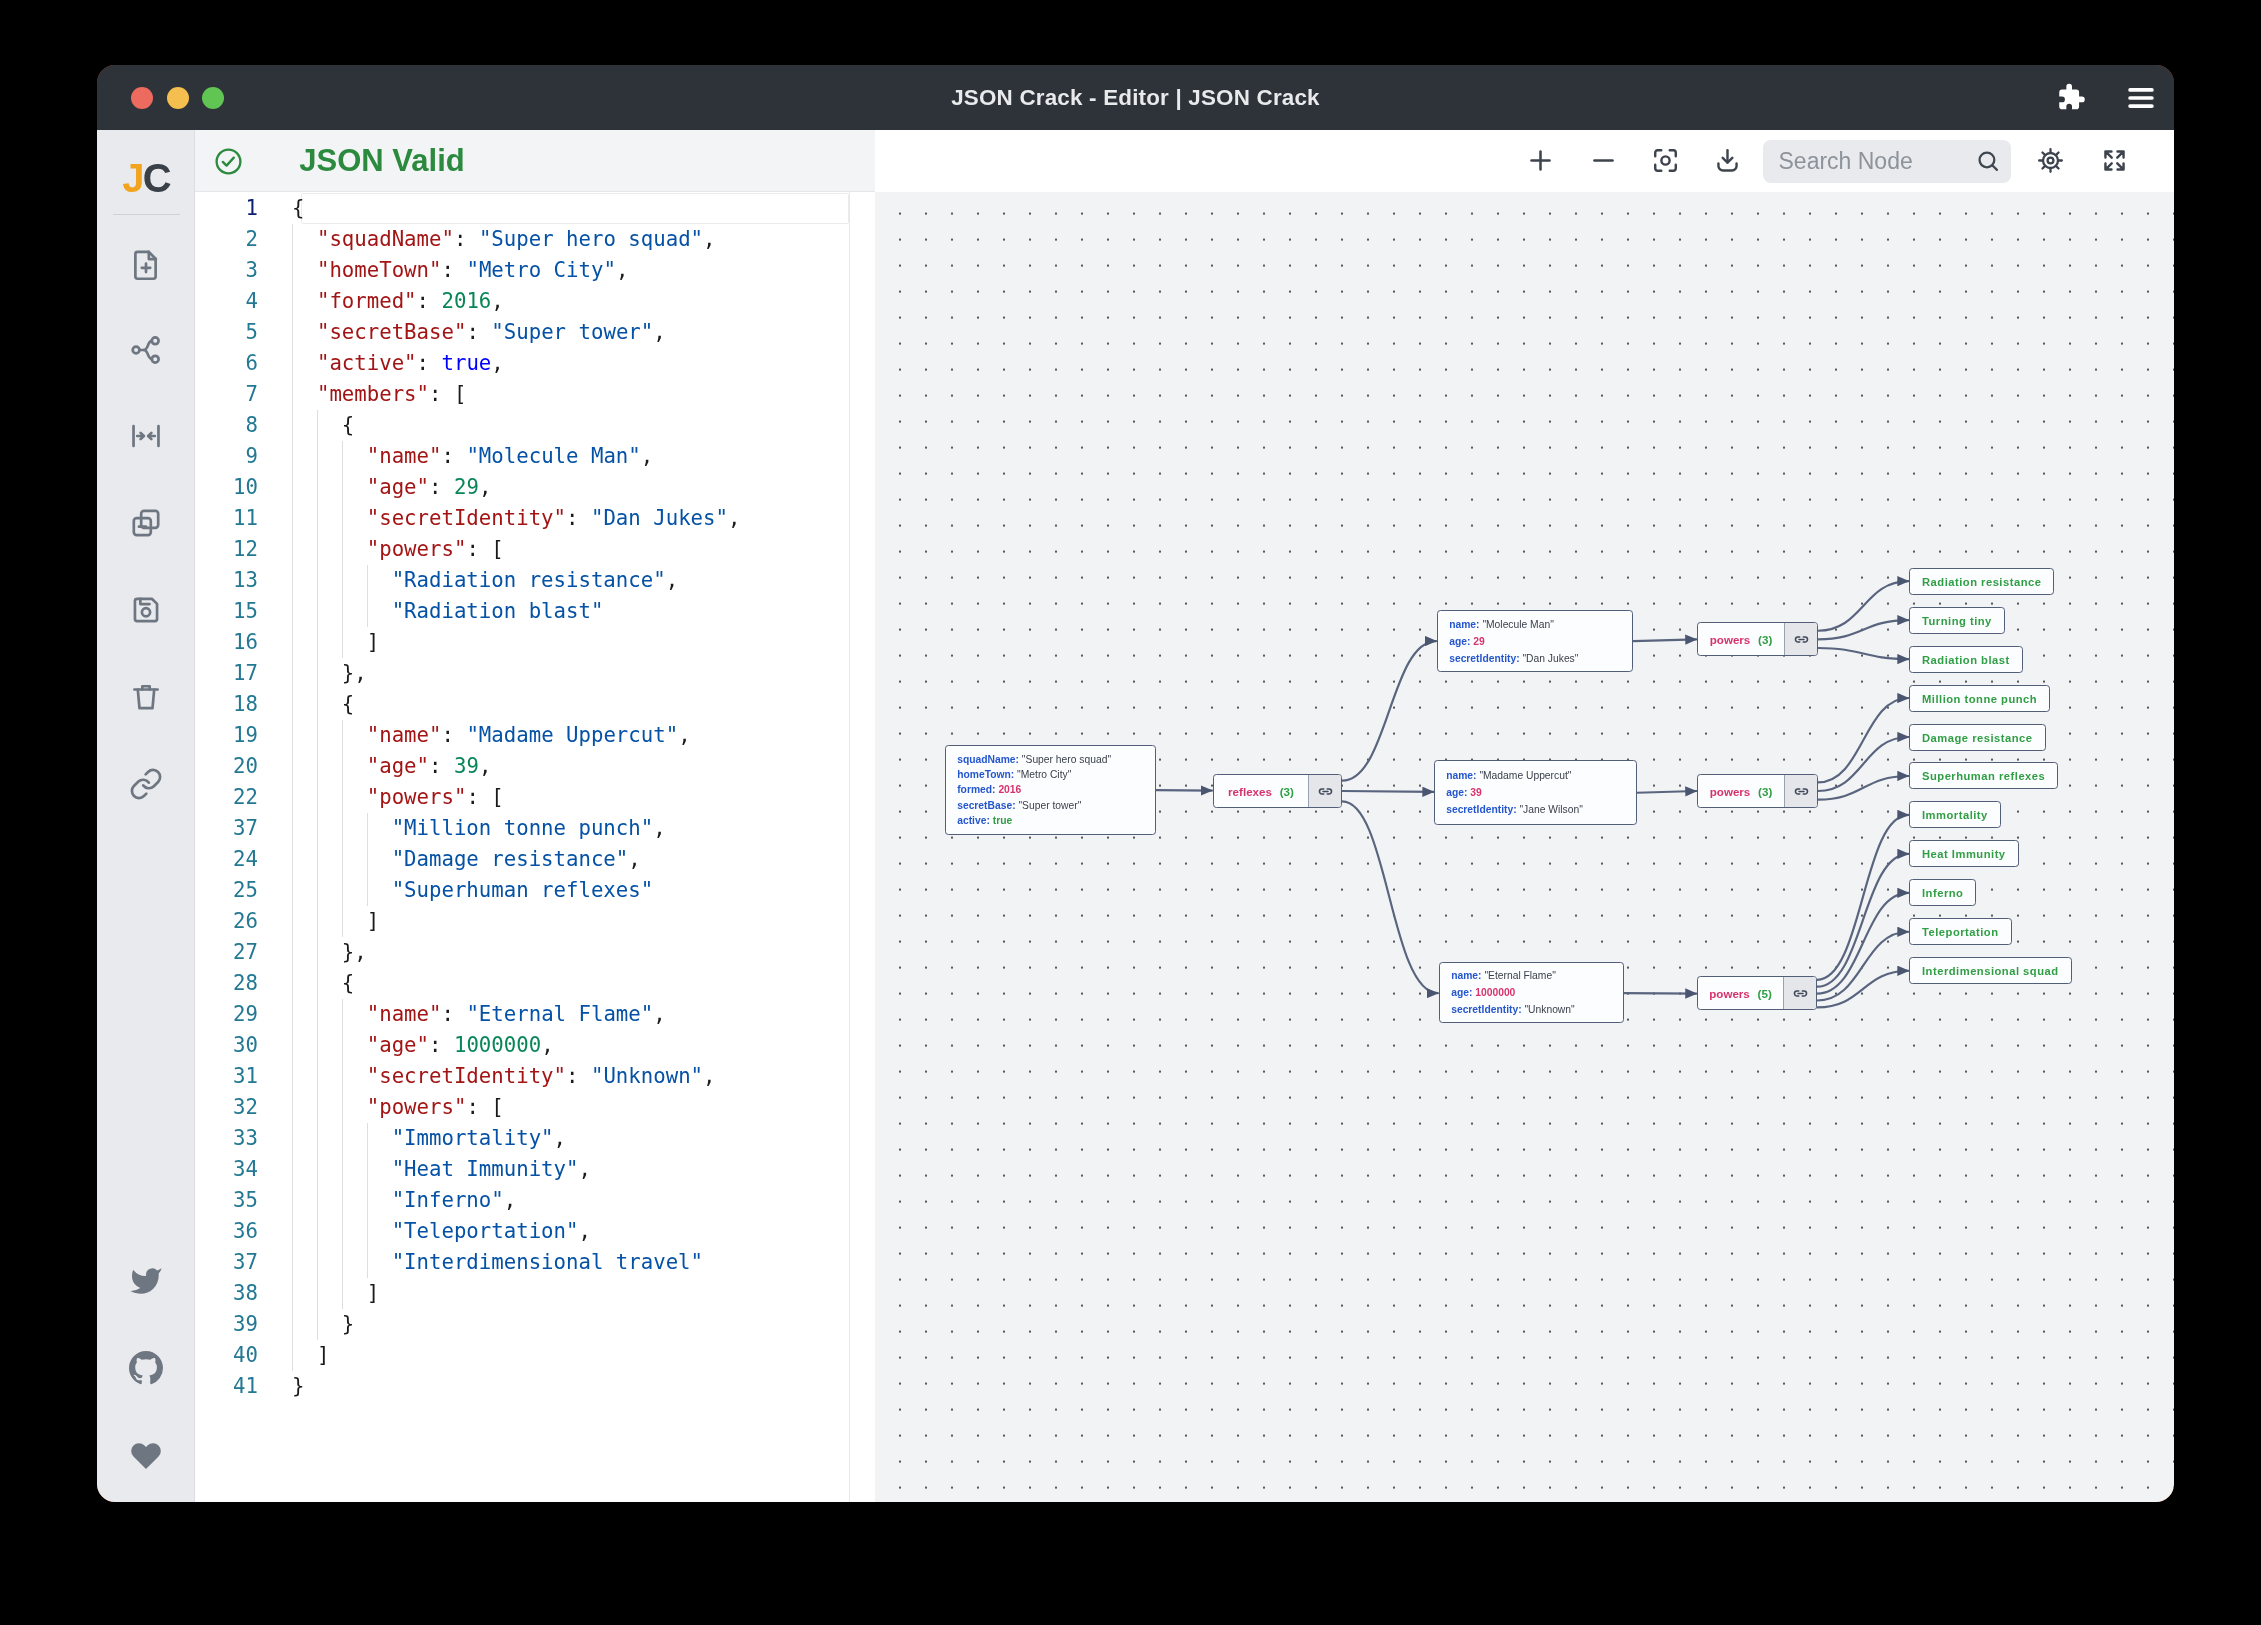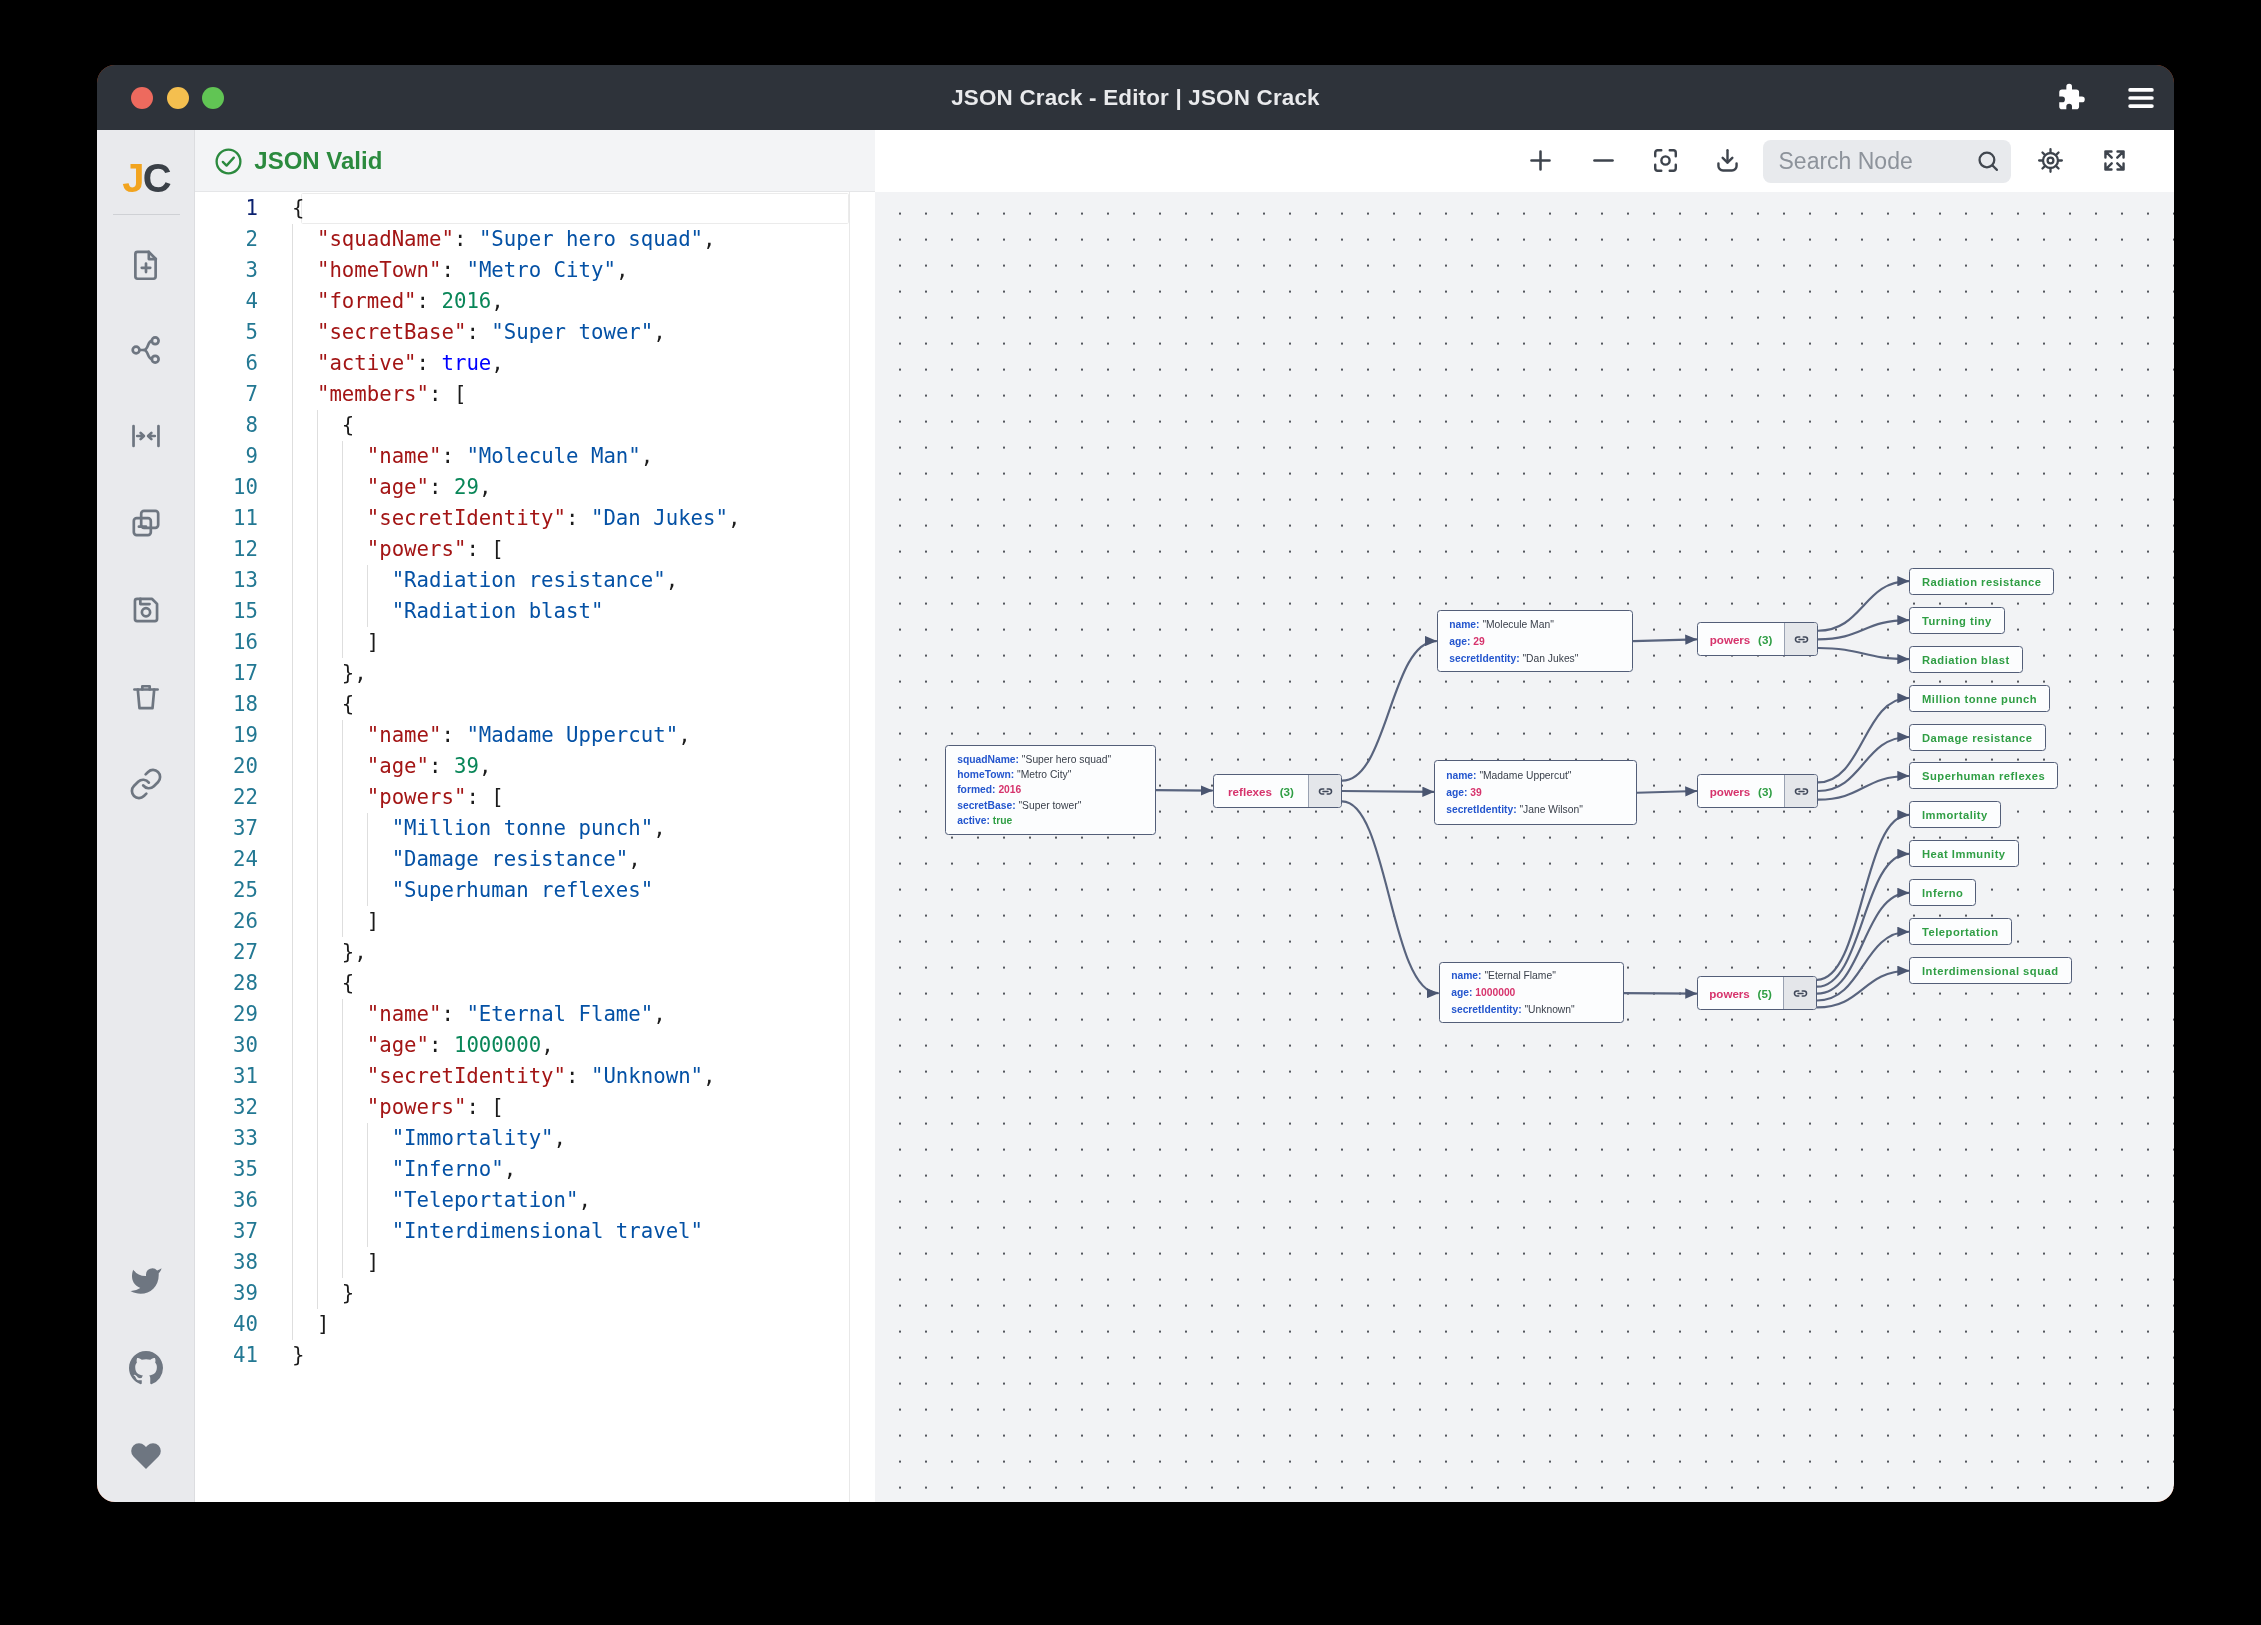--- a/index.html
+++ b/index.html
@@ -20,21 +20,21 @@
   .logo{position:absolute;left:0;top:26px;width:98px;text-align:center;font-size:40px;font-weight:bold;letter-spacing:-1.7px;cursor:pointer;}
   .logo .j{color:#f2a41f;}
   .logo .c{color:#3a4047;}
   .logo-div{position:absolute;left:15.5px;top:84px;width:67px;height:0;border-top:1.7px solid #cfd1d5;}
   .side-btn{position:absolute;left:32px;width:34px;height:34px;color:#6e7681;cursor:pointer;}
   .side-btn svg,.tb-icon svg{width:100%;height:100%;display:block;}
   
   .editor-header{position:absolute;left:98px;top:65px;width:680px;height:62px;background:#f3f4f6;border-bottom:0.9px solid #e5e6e8;}
   .valid-badge{position:absolute;left:18px;top:0;height:62px;display:flex;align-items:center;gap:10.3px;color:#2b8a3e;}
   .valid-badge svg{width:31px;height:31px;}
-  .valid-text{font-size:24px;font-weight:bold;}
+  .valid-text{font-size:31px;font-weight:bold;margin-left:45px;}
   
   .editor{position:absolute;left:98px;top:127px;width:680px;height:1311px;background:#fff;overflow:hidden;cursor:text;}
   .lines{position:absolute;left:0;top:0.9px;width:100%;}
   .line{position:relative;height:31px;line-height:31px;font-family:"DejaVu Sans Mono",monospace;font-size:20.7px;white-space:pre;}
   .ln{position:absolute;left:0;top:0;width:63px;text-align:right;color:#237893;}
   .ln-active{color:#0b216f;}
   .codetxt{position:absolute;left:97px;top:0;}
   .guide{position:absolute;top:0;width:0.9px;height:100%;background:#dedede;}
   .cur-line{position:absolute;left:106px;top:0.9px;width:548px;height:31px;border:1.7px solid #ebebeb;border-radius:1.7px;}
   .ruler{position:absolute;left:654px;top:0;width:0.9px;height:100%;background:#e8e8e8;}
@@ -204,20 +204,21 @@
         <div class="line"><span class="ln ">24</span><span class="guide" style="left:97px"></span><span class="guide" style="left:122px"></span><span class="guide" style="left:147px"></span><span class="guide" style="left:172px"></span><span class="codetxt">        <span class="j-str">"Damage resistance"</span><span class="j-punc">,</span></span></div>
         <div class="line"><span class="ln ">25</span><span class="guide" style="left:97px"></span><span class="guide" style="left:122px"></span><span class="guide" style="left:147px"></span><span class="guide" style="left:172px"></span><span class="codetxt">        <span class="j-str">"Superhuman reflexes"</span></span></div>
         <div class="line"><span class="ln ">26</span><span class="guide" style="left:97px"></span><span class="guide" style="left:122px"></span><span class="guide" style="left:147px"></span><span class="codetxt">      <span class="j-punc">]</span></span></div>
         <div class="line"><span class="ln ">27</span><span class="guide" style="left:97px"></span><span class="guide" style="left:122px"></span><span class="codetxt">    <span class="j-punc">}</span><span class="j-punc">,</span></span></div>
         <div class="line"><span class="ln ">28</span><span class="guide" style="left:97px"></span><span class="guide" style="left:122px"></span><span class="codetxt">    <span class="j-punc">{</span></span></div>
         <div class="line"><span class="ln ">29</span><span class="guide" style="left:97px"></span><span class="guide" style="left:122px"></span><span class="guide" style="left:147px"></span><span class="codetxt">      <span class="j-key">"name"</span><span class="j-punc">:</span> <span class="j-str">"Eternal Flame"</span><span class="j-punc">,</span></span></div>
         <div class="line"><span class="ln ">30</span><span class="guide" style="left:97px"></span><span class="guide" style="left:122px"></span><span class="guide" style="left:147px"></span><span class="codetxt">      <span class="j-key">"age"</span><span class="j-punc">:</span> <span class="j-num">1000000</span><span class="j-punc">,</span></span></div>
         <div class="line"><span class="ln ">31</span><span class="guide" style="left:97px"></span><span class="guide" style="left:122px"></span><span class="guide" style="left:147px"></span><span class="codetxt">      <span class="j-key">"secretIdentity"</span><span class="j-punc">:</span> <span class="j-str">"Unknown"</span><span class="j-punc">,</span></span></div>
         <div class="line"><span class="ln ">32</span><span class="guide" style="left:97px"></span><span class="guide" style="left:122px"></span><span class="guide" style="left:147px"></span><span class="codetxt">      <span class="j-key">"powers"</span><span class="j-punc">:</span> <span class="j-punc">[</span></span></div>
         <div class="line"><span class="ln ">33</span><span class="guide" style="left:97px"></span><span class="guide" style="left:122px"></span><span class="guide" style="left:147px"></span><span class="guide" style="left:172px"></span><span class="codetxt">        <span class="j-str">"Immortality"</span><span class="j-punc">,</span></span></div>
+        <div class="line"><span class="ln ">34</span><span class="guide" style="left:97px"></span><span class="guide" style="left:122px"></span><span class="guide" style="left:147px"></span><span class="guide" style="left:172px"></span><span class="codetxt">        <span class="j-str">"Heat Immunity"</span><span class="j-punc">,</span></span></div>
         <div class="line"><span class="ln ">35</span><span class="guide" style="left:97px"></span><span class="guide" style="left:122px"></span><span class="guide" style="left:147px"></span><span class="guide" style="left:172px"></span><span class="codetxt">        <span class="j-str">"Inferno"</span><span class="j-punc">,</span></span></div>
         <div class="line"><span class="ln ">36</span><span class="guide" style="left:97px"></span><span class="guide" style="left:122px"></span><span class="guide" style="left:147px"></span><span class="guide" style="left:172px"></span><span class="codetxt">        <span class="j-str">"Teleportation"</span><span class="j-punc">,</span></span></div>
         <div class="line"><span class="ln ">37</span><span class="guide" style="left:97px"></span><span class="guide" style="left:122px"></span><span class="guide" style="left:147px"></span><span class="guide" style="left:172px"></span><span class="codetxt">        <span class="j-str">"Interdimensional travel"</span></span></div>
         <div class="line"><span class="ln ">38</span><span class="guide" style="left:97px"></span><span class="guide" style="left:122px"></span><span class="guide" style="left:147px"></span><span class="codetxt">      <span class="j-punc">]</span></span></div>
         <div class="line"><span class="ln ">39</span><span class="guide" style="left:97px"></span><span class="guide" style="left:122px"></span><span class="codetxt">    <span class="j-punc">}</span></span></div>
         <div class="line"><span class="ln ">40</span><span class="guide" style="left:97px"></span><span class="codetxt">  <span class="j-punc">]</span></span></div>
         <div class="line"><span class="ln ">41</span><span class="codetxt"><span class="j-punc">}</span></span></div>
       </div>
     <div class="ruler"></div>
   </div>

